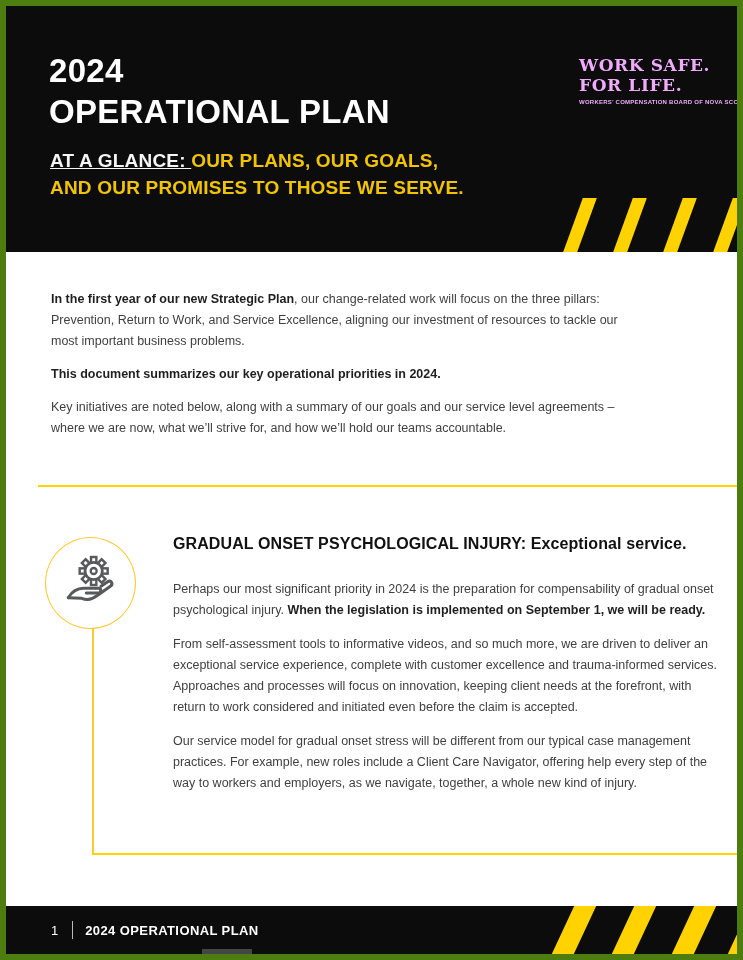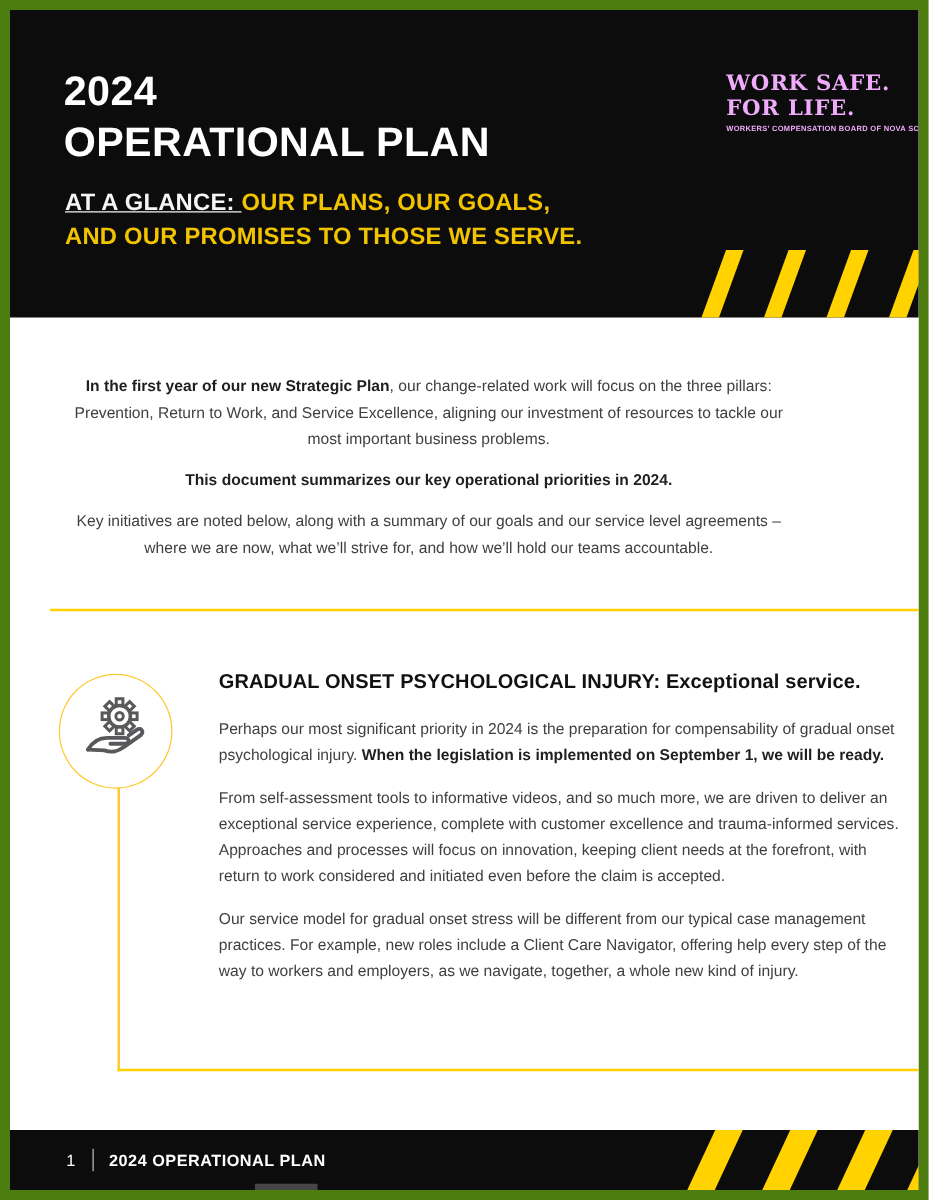--- a/index.html
+++ b/index.html
@@ -1,21 +1,21 @@
 <!DOCTYPE html>
 <html><head>
 <meta charset="utf-8">
 <style>
   * { margin:0; padding:0; box-sizing:border-box; }
   html,body { background:#e8e8e8; }
   .page {
     position:relative;
     width:743px; height:960px;
     background:#ffffff;
-    border:8px solid #4d7c0f;
+    border:6px solid #4d7c0f;
     overflow:hidden;
     font-family:"Liberation Sans", sans-serif;
     margin:0 auto;
   }
   
   .header {
     position:absolute; top:0; left:0; right:0; height:246px;
     background:#0c0c0c;
   }
   .header-title {
@@ -46,42 +46,42 @@
   .stripe { position:absolute; top:-6px; bottom:-6px; background:#ffd200; }
   .hazard-top .stripe { width:14px; transform:skewX(-20deg); }
   .hazard-bottom .stripe { width:22px; transform:skewX(-25deg); }
   .hazard-top .s1{left:14px}.hazard-top .s2{left:64px}.hazard-top .s3{left:114px}.hazard-top .s4{left:164px}
   .hazard-bottom .s1{left:16px}.hazard-bottom .s2{left:76px}.hazard-bottom .s3{left:136px}.hazard-bottom .s4{left:192px}
   
   .intro {
     position:absolute; left:45px; top:283px; width:580px;
     color:#3f3f3f; font-size:12.5px; line-height:21px;
   }
-  .intro p { margin:8px 0 12px 0;text-align:center; }
+  .intro p { margin:0 0 12px 0; }
   .b { font-weight:bold; color:#1f1f1f; }
   .divider {
     position:absolute; left:32px; right:0; top:479px; height:2px;
     background:#ffd200;
   }
   
   .icon-circle {
     position:absolute; left:39px; top:531px; width:91px; height:92px;
     border:1.5px solid #ffc933; border-radius:50%; background:#ffffff;
     display:flex; align-items:center; justify-content:center;
   }
   .vline { position:absolute; left:86px; top:622px; width:1.6px; height:227px; background:#ffc933; }
   .hline { position:absolute; left:86px; top:847px; right:0; height:1.6px; background:#ffd200; }
   
   .section {
     position:absolute; left:167px; top:527px; width:546px;
     color:#3f3f3f; font-size:12.5px; line-height:21px;
   }
   .section-heading {
     color:#111111; font-weight:bold; font-size:16px; letter-spacing:0.1px;
-    margin-bottom:17px;
+    margin-bottom:25px;
   }
   .section p { margin:0 0 13px 0; }
   .learn-more { font-weight:bold; color:#1f1f1f; }
   .learn-more a { color:#1f1f1f; text-decoration:underline; }
   
   .footer {
     position:absolute; left:0; right:0; bottom:0; height:48px;
     background:#0c0c0c; display:flex; align-items:center;
     padding-left:45px; color:#ffffff;
   }

